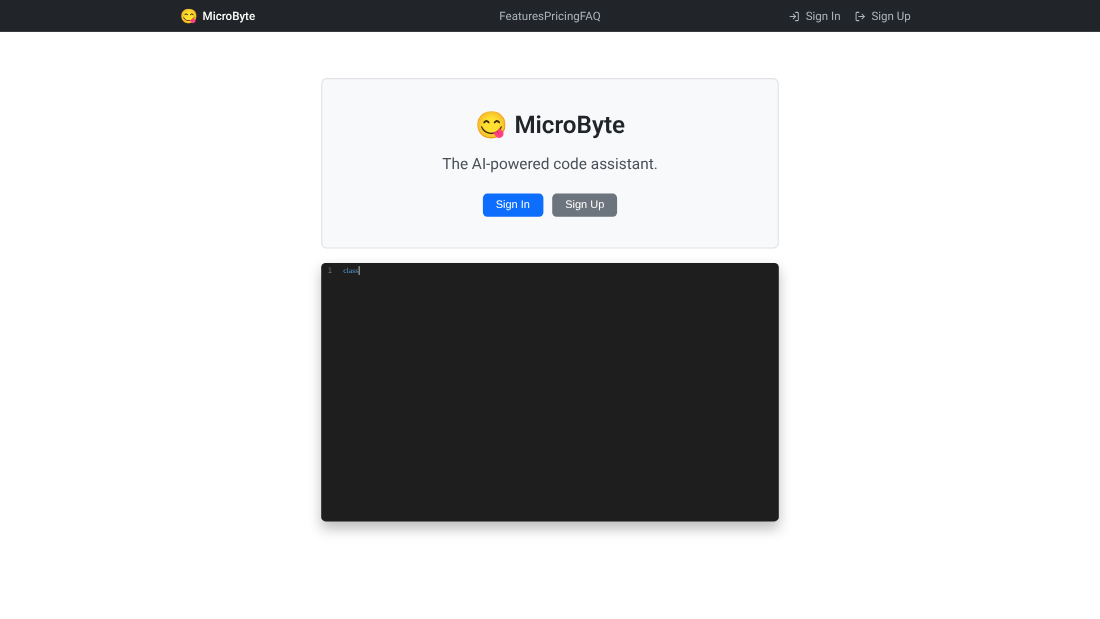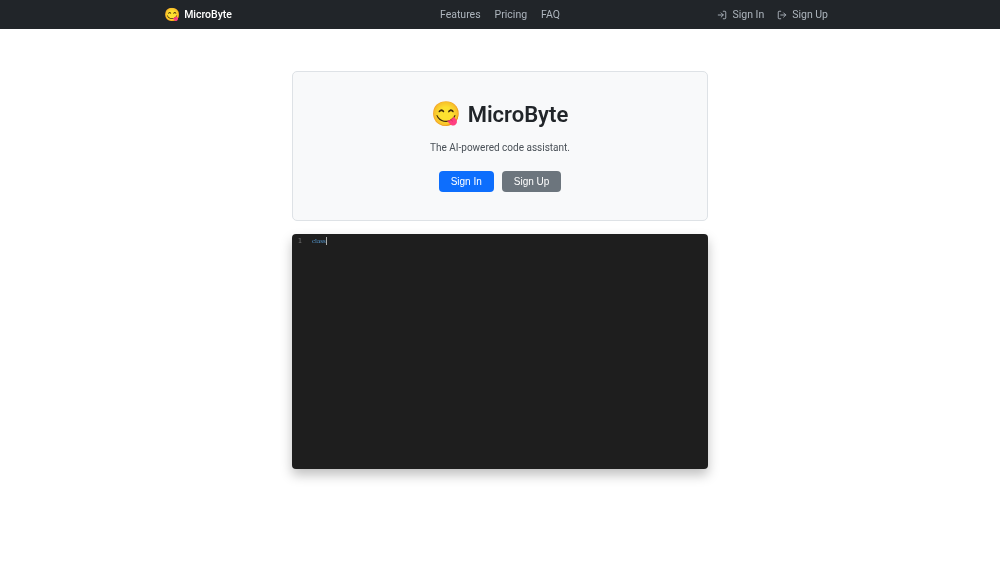--- a/index.html
+++ b/index.html
@@ -34,21 +34,20 @@
       text-decoration: none;
     }
     .navbar-brand .emoji {
       font-size: 13px;
     }
     .navbar-center {
       position: absolute;
       left: 50%;
       transform: translateX(-50%);
       display: flex;
-      gap: 14px;
     }
     .navbar-center a {
       color: #adb5bd;
       text-decoration: none;
       cursor: pointer;
     }
     .navbar-right {
       margin-left: auto;
       margin-right: 156px;
       display: flex;
@@ -85,21 +84,21 @@
       color: #212529;
       display: flex;
       align-items: center;
       justify-content: center;
       gap: 6px;
     }
     .hero-title .emoji {
       font-size: 24px;
     }
     .hero-subtitle {
-      font-size: 10px;
+      font-size: 14px;
       color: #495057;
       margin-top: 14px;
     }
     .hero-buttons {
       display: flex;
       justify-content: center;
       gap: 8px;
       margin-top: 18px;
     }
     .btn {

